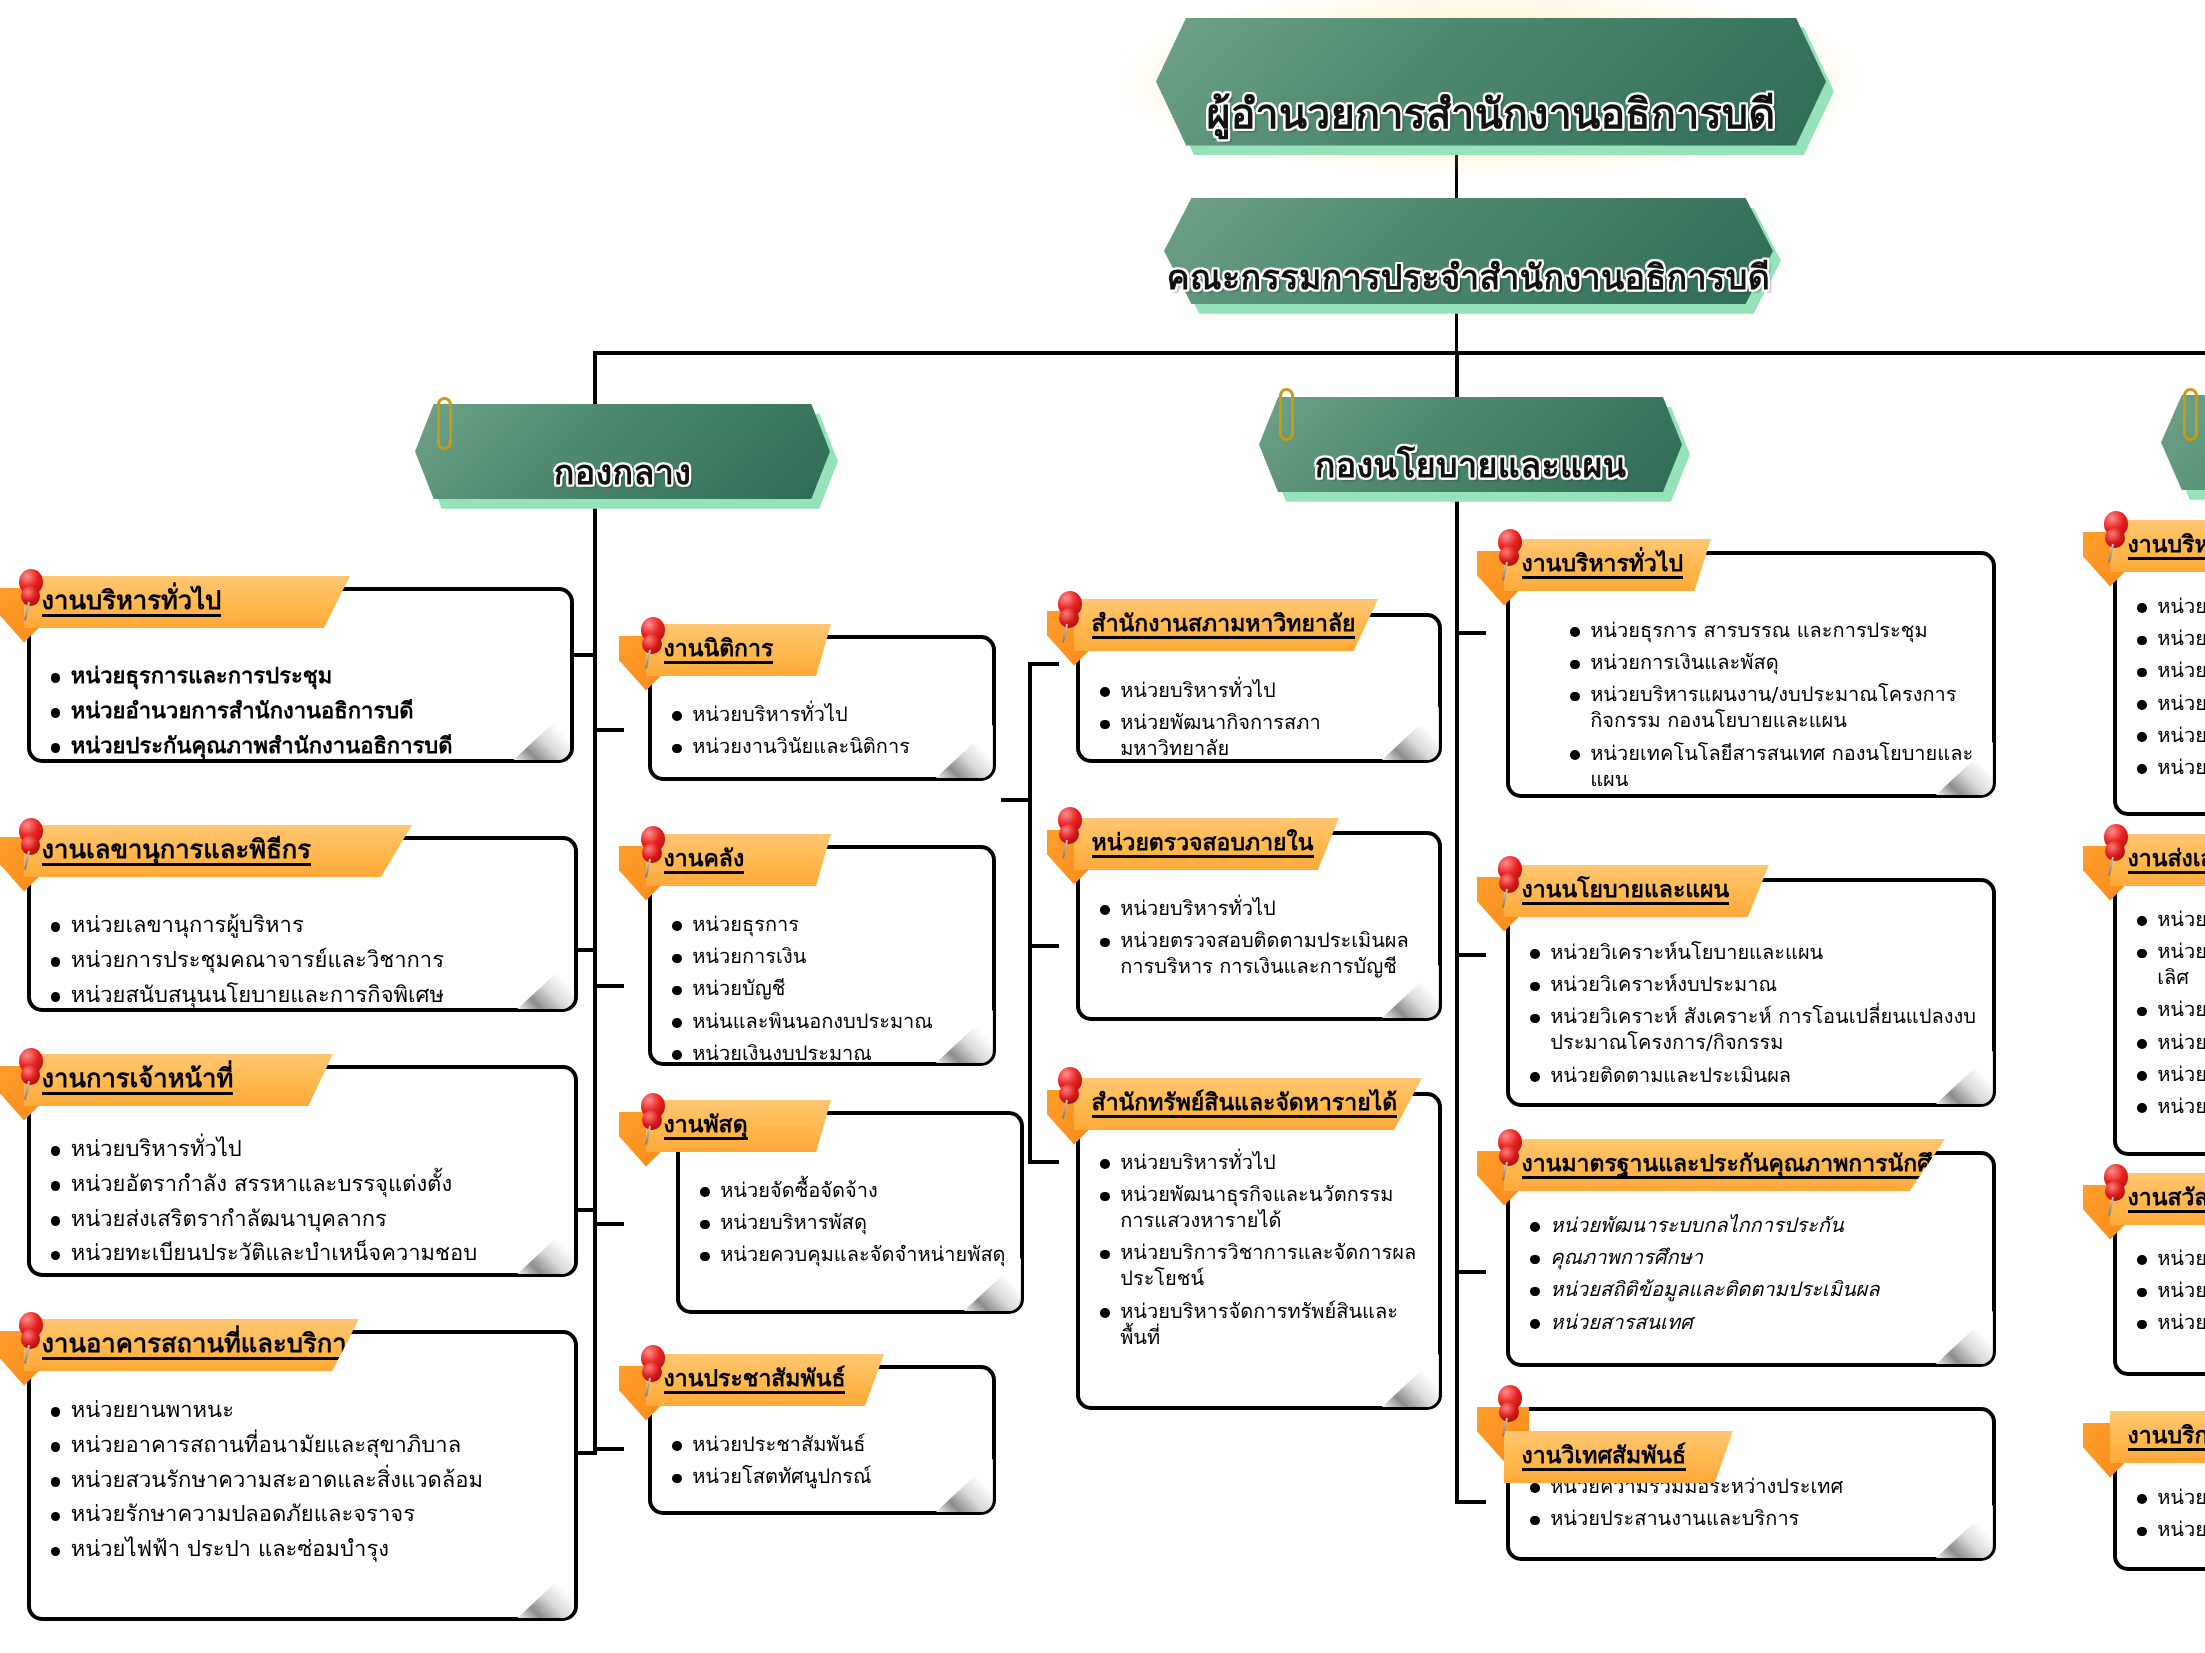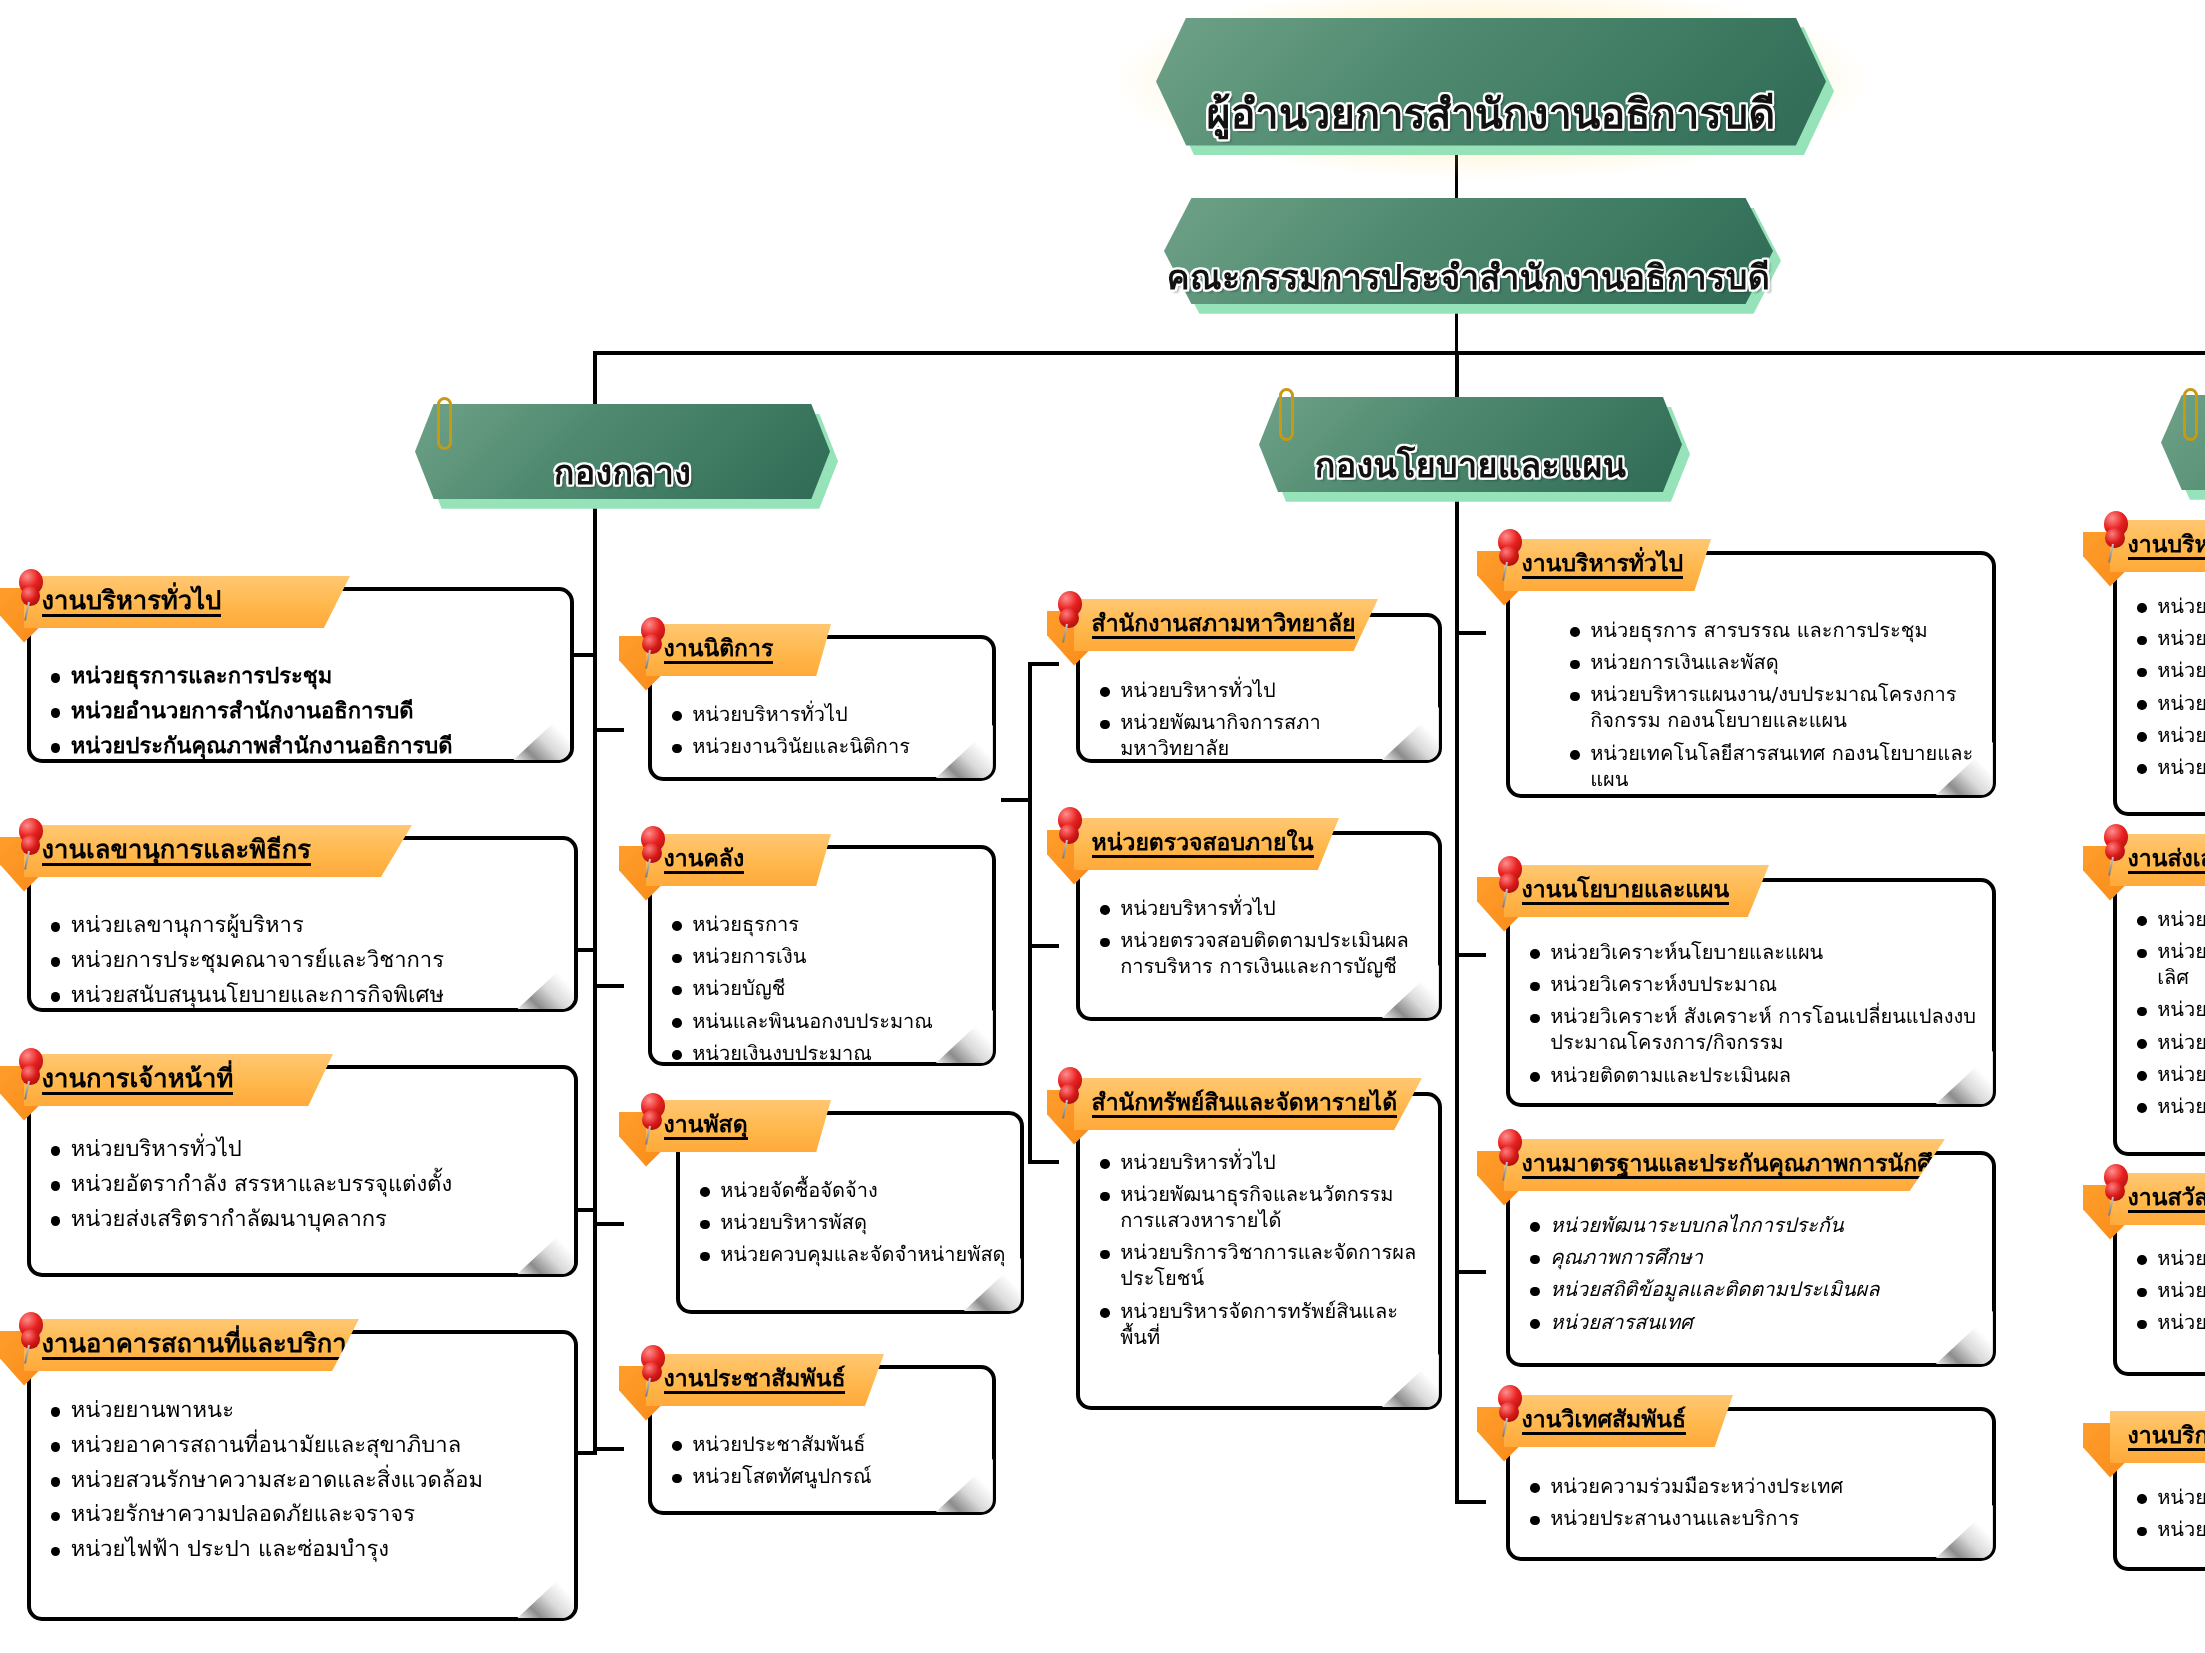--- a/index.html
+++ b/index.html
@@ -260,20 +260,21 @@
       <div class="head2"></div>
       <div class="needle"></div>
     </div>
 
   <div class="card" style="left:26.5px;top:1065px;width:551px;height:212px;">
     <div class="pagecurl"></div>
     <ul class="body li-lg" style="padding:66px 17.6px 0 13.2px;">
       <li>หน่วยบริหารทั่วไป</li>
       <li>หน่วยอัตรากำลัง สรรหาและบรรจุแต่งตั้ง</li>
       <li>หน่วยส่งเสริตรากำลัฒนาบุคลากร</li>
+      <li>หน่วยทะเบียนประวัติและบำเหน็จความชอบ</li>
     </ul>
   </div>
   <div class="ribbon" style="left:24px;top:1054px;width:309px;">
     <div class="fold"></div>
     <div class="flag" style="width:309px;">
         <span class="label rib-lg">งานการเจ้าหน้าที่</span>
       </div>
   </div>
   <div class="pin" style="left:15.4px;top:1048px;">
       <div class="head"></div>
@@ -507,21 +508,21 @@
 
   <div class="card" style="left:1506px;top:1407px;width:490px;height:154px;">
     <div class="pagecurl"></div>
     <ul class="body li-md" style="padding:62px 16px 0 13.2px;">
       <li>หน่วยความร่วมมือระหว่างประเทศ</li>
       <li>หน่วยประสานงานและบริการ</li>
     </ul>
   </div>
   <div class="ribbon" style="left:1504px;top:1395px;width:229px;">
     <div class="fold"></div>
-    <div class="flag" style="width:229px;">
+    <div class="flag" style="width:229px;margin-top:36px;">
         <span class="label rib-md">งานวิเทศสัมพันธ์</span>
       </div>
   </div>
   <div class="pin" style="left:1494px;top:1385px;">
       <div class="head"></div>
       <div class="head2"></div>
       <div class="needle"></div>
     </div>
 
   <div class="card" style="left:2113px;top:534px;width:481px;height:282px;">

